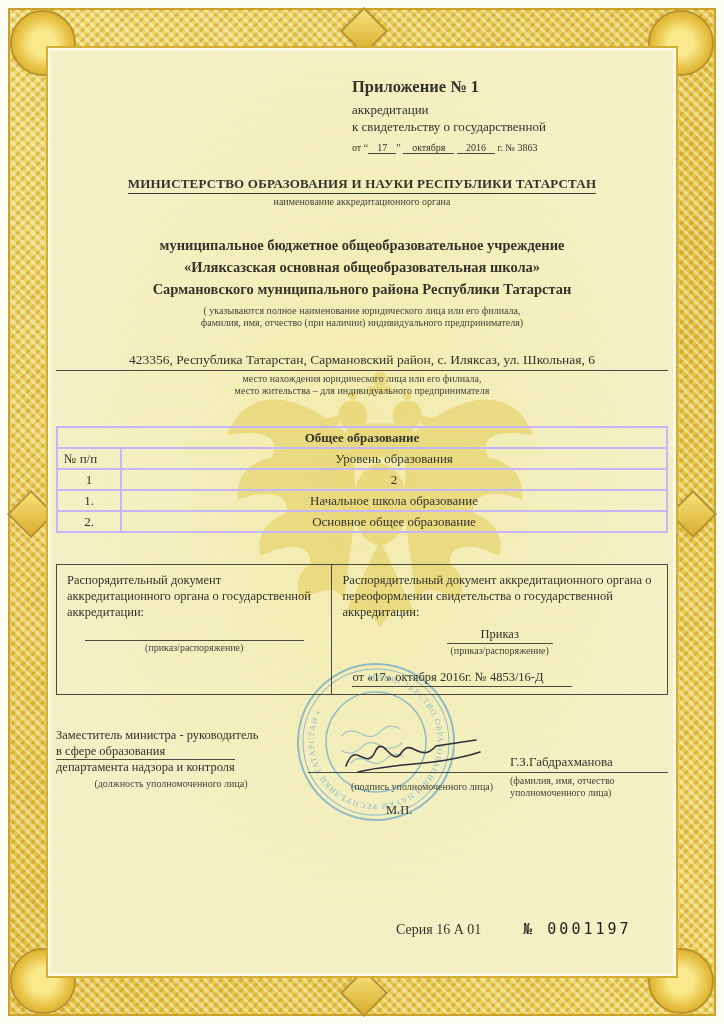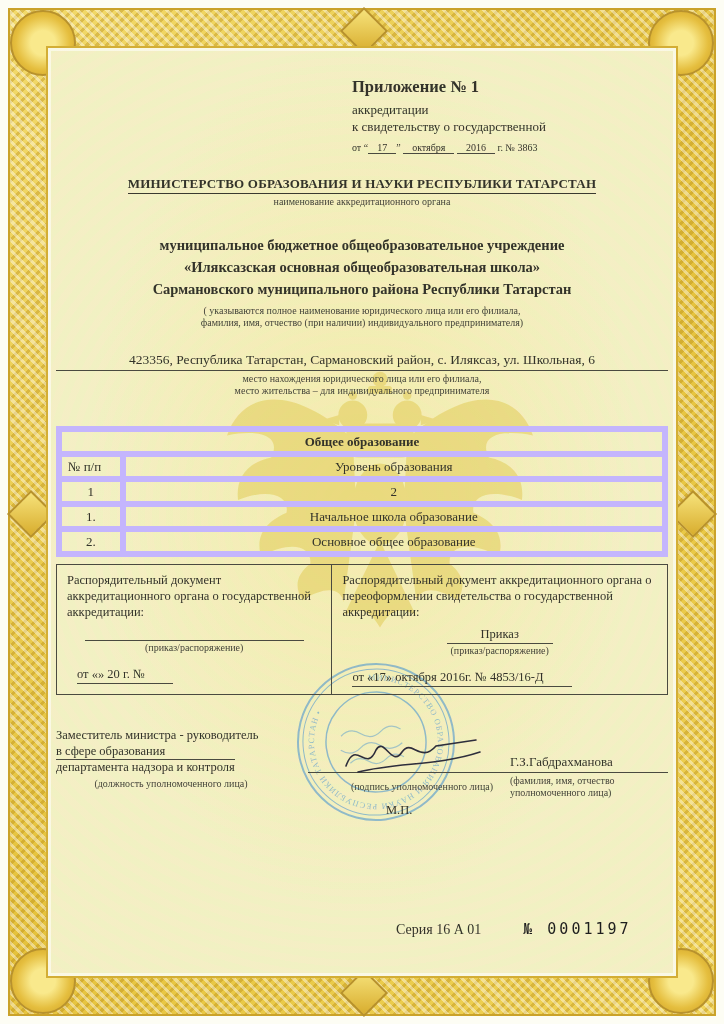--- a/index.html
+++ b/index.html
@@ -59,21 +59,21 @@
 
   .org { position:absolute; top:182px; left:0; right:0; text-align:center; }
   .org .l { font-weight:bold; font-size:14.5px; line-height:22px; }
   .org .cap { margin-top:5px; }
 
   .addr { position:absolute; top:300px; left:0; right:0; text-align:center; }
   .addr .val { display:block; font-size:13.5px; border-bottom:1px solid #4a4a40; padding-bottom:2px; }
   .addr .cap { margin-top:2px; }
 
   table.edu { position:absolute; top:374px; left:0; width:100%; border-collapse:collapse; font-size:13px; }
-  table.edu td { border:6px solid #c4b5fd; height:19px; padding:0 6px; }
+  table.edu td { border:2px solid #c4b5fd; height:19px; padding:0 6px; }
   table.edu .c1 { width:10.5%; }
 
   .boxes { position:absolute; top:512px; left:0; right:0; display:flex; }
   .obox { border:1px solid #4a4a40; min-height:118px; box-sizing:border-box; padding:7px 10px; font-size:12.5px; line-height:16px; }
   .obox.left { width:45%; border-right:none; }
   .obox.right { width:55%; }
   .blank-line { height:16px; border-bottom:1px solid #4a4a40; width:86%; margin:4px auto 0; }
   .doc-type { text-align:center; margin-top:6px; }
   .doc-type span { display:inline-block; border-bottom:1px solid #4a4a40; padding:0 34px 1px; }
   .box-cap { text-align:center; margin-top:1px; }
@@ -204,23 +204,20 @@
           <td class="center">Основное общее образование</td>
         </tr>
       </tbody>
     </table>
 
     <div class="boxes">
       <div class="obox left">
         <div>Распорядительный документ аккредитационного органа о государственной аккредитации:</div>
         <div class="blank-line"></div>
         <div class="small box-cap">(приказ/распоряжение)</div>
-        <div class="box-date">
-          <span>от  «»      20 г.  №</span>
-        </div>
       </div>
       <div class="obox right">
         <div>Распорядительный документ аккредитационного органа о переоформлении свидетельства о государственной аккредитации:</div>
         <div class="doc-type">
           <span>Приказ</span>
         </div>
         <div class="small box-cap">(приказ/распоряжение)</div>
         <div class="box-date">
           <span>от  «17»  октября 2016г. № 4853/16-Д</span>
         </div>

